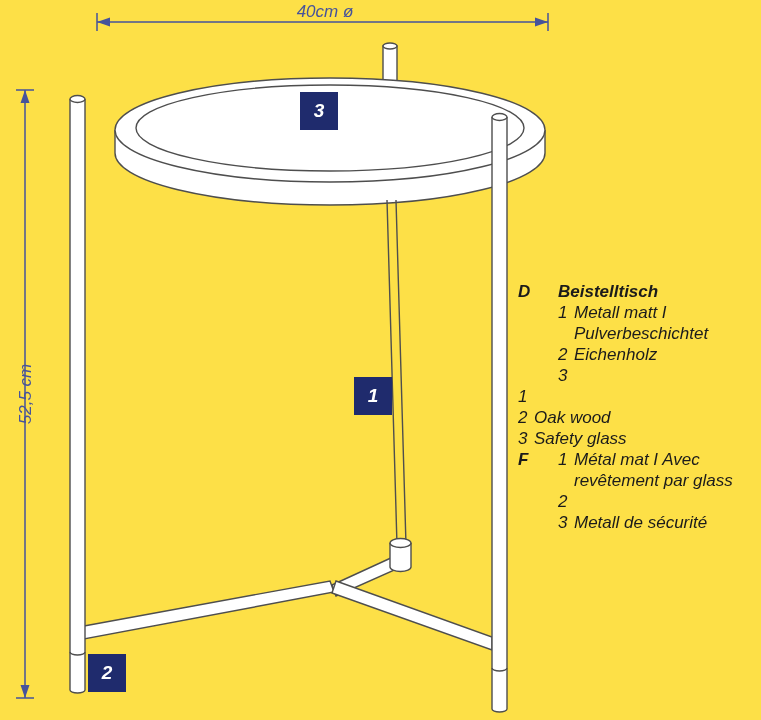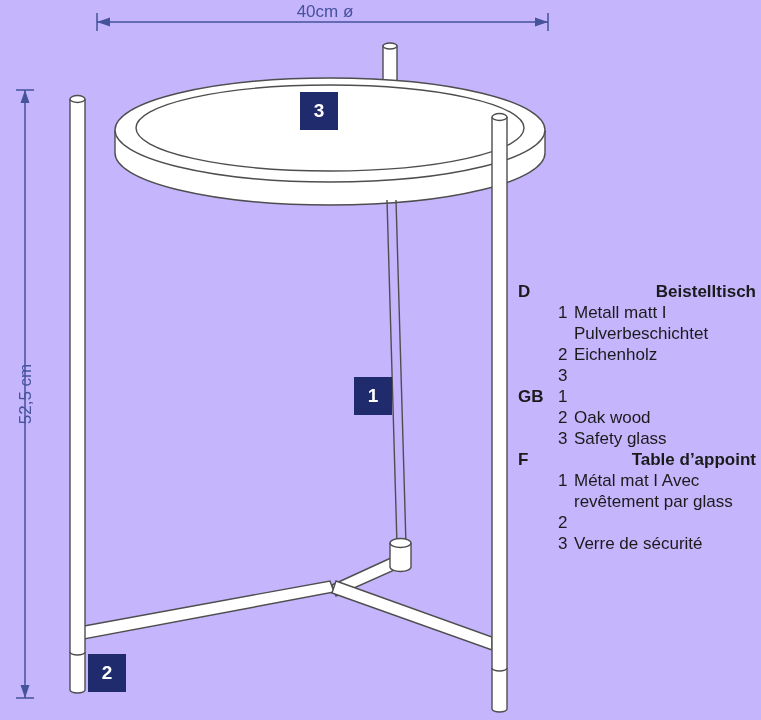--- a/index.html
+++ b/index.html
@@ -10,22 +10,23 @@
   }
   *{margin:0;padding:0;box-sizing:border-box;}
   body{
     font-family:"Liberation Sans", sans-serif;
     background:#ffffff;
   }
   .stage{
     position:relative;
     width:761px;
     height:720px;
-    background:#c4b5fd;
+    background:#fde047;
     overflow:hidden;
+    font-style:italic;
   }
   svg{position:absolute;left:0;top:0;}
   .draw{fill:none;stroke:var(--drawing-line);stroke-width:1.4;}
   .drawf{fill:#ffffff;stroke:var(--drawing-line);stroke-width:1.4;}
   .dim{fill:none;stroke:var(--dimension-blue);stroke-width:1.5;}
   .dimfill{fill:var(--dimension-blue);stroke:none;}
   .dim-label{
     position:absolute;
     color:var(--dimension-blue);
     font-size:17px;
@@ -48,21 +49,21 @@
   }
   .legend{
     position:absolute;
     left:518px;top:281px;width:238px;
     color:var(--text-dark);
     font-size:17px;line-height:21px;
   }
   .sec{display:flex;}
   .sec .code{width:40px;font-weight:bold;flex:0 0 40px;}
   .sec .content{flex:1;}
-  .sec .title{font-weight:bold;text-align:right;}
+  .sec .title{font-weight:bold;}
   .item{display:flex;}
   .item .num{flex:0 0 16px;}
   .item .txt{max-width:178px;}
 </style>
 </head>
 <body>
 
 <div class="stage">
 
   <svg width="761" height="720" viewBox="0 0 761 720">
@@ -139,48 +140,46 @@
           <span class="num">2</span>
           <span class="txt">Eichenholz</span>
         </div>
         <div class="item">
           <span class="num">3</span>
         </div>
       </div>
     </div>
 
     <div class="sec">
-      <div class="code">GB</div>
       <div class="content">
         <div class="item">
           <span class="num">1</span>
         </div>
         <div class="item">
           <span class="num">2</span>
           <span class="txt">Oak wood</span>
         </div>
         <div class="item">
           <span class="num">3</span>
           <span class="txt">Safety glass</span>
         </div>
       </div>
     </div>
 
     <div class="sec">
       <div class="code">F</div>
       <div class="content">
-        <div class="title">Table d’appoint</div>
         <div class="item">
           <span class="num">1</span>
           <span class="txt">Métal mat I Avec revêtement par glass</span>
         </div>
         <div class="item">
           <span class="num">2</span>
         </div>
         <div class="item">
           <span class="num">3</span>
-          <span class="txt">Verre de sécurité</span>
+          <span class="txt">Metall de sécurité</span>
         </div>
       </div>
     </div>
 
   </div>
 </div>
 
 </body></html>

